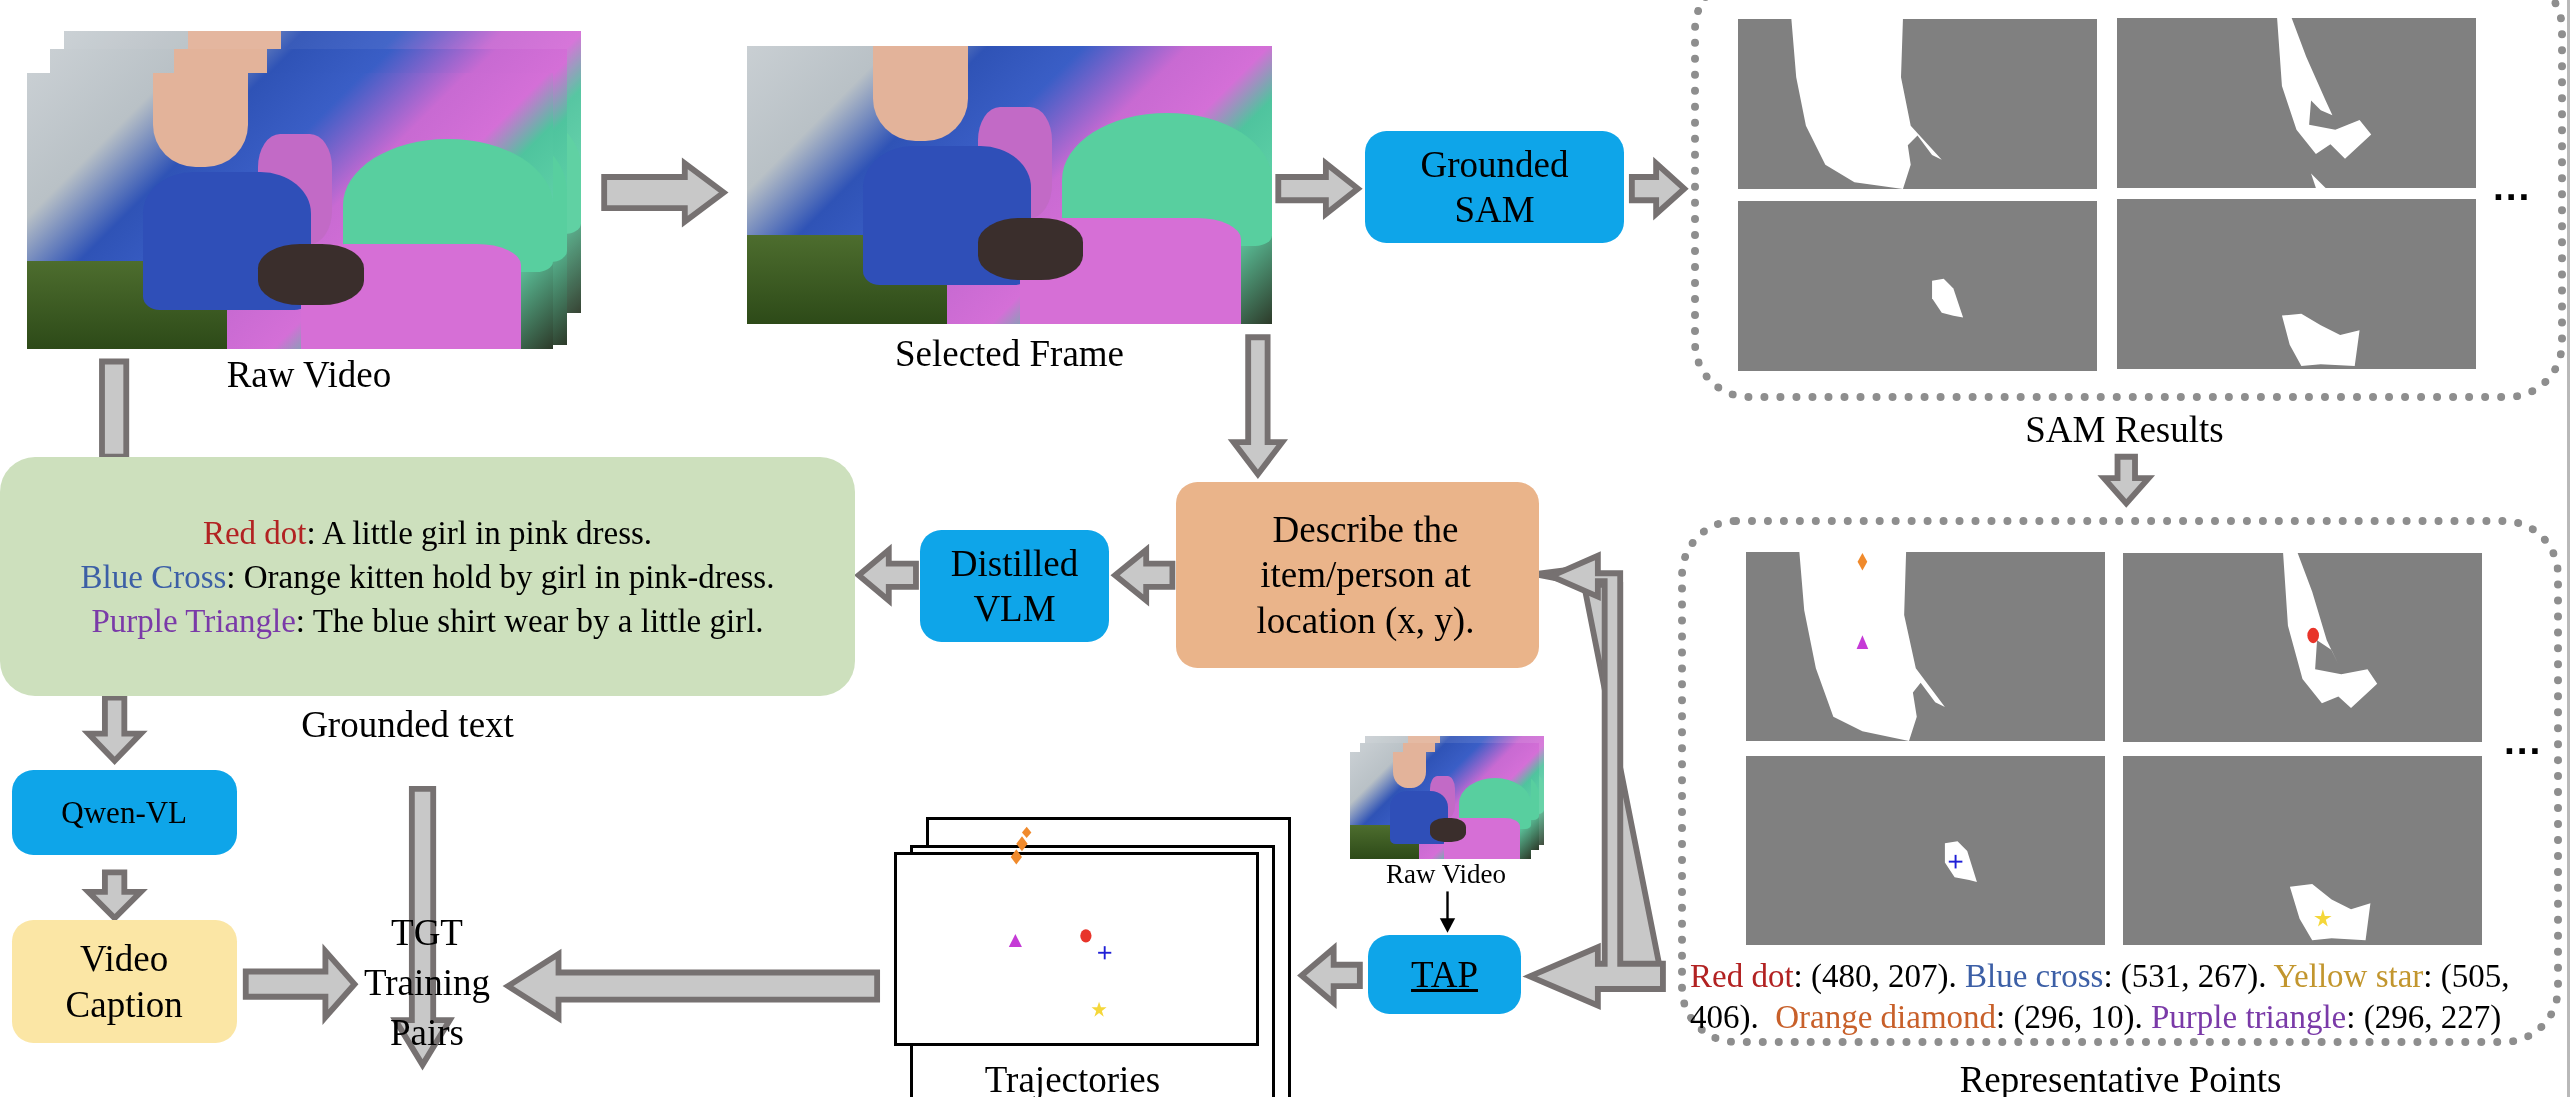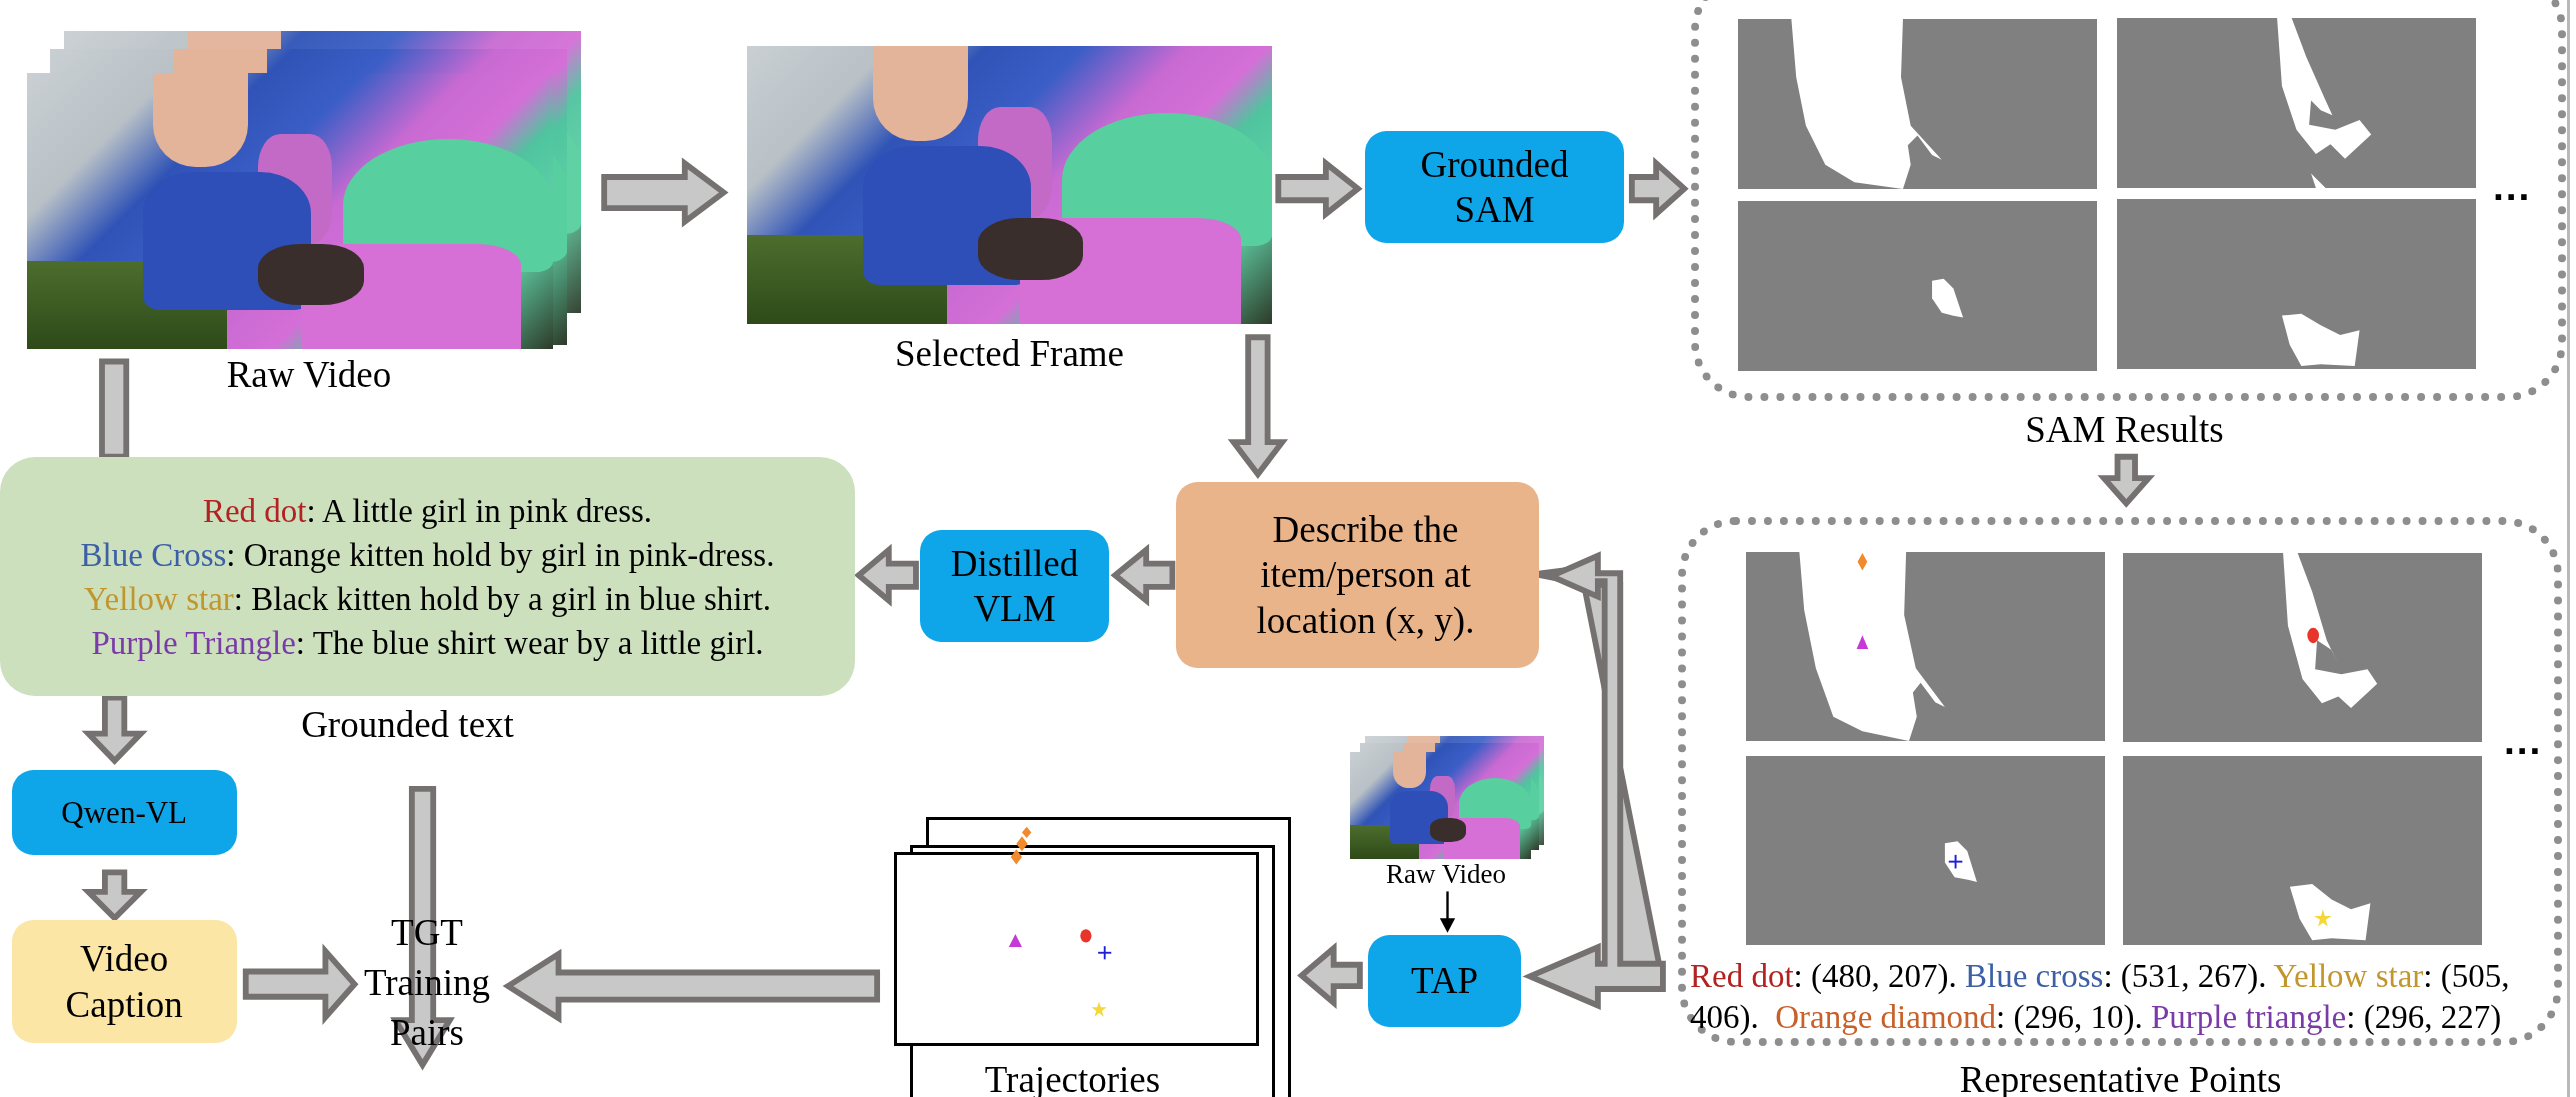--- a/index.html
+++ b/index.html
@@ -192,21 +192,20 @@
   <div>
       <div>Distilled</div>
       <div>VLM</div>
     </div>
 </div>
 
 <div class="box green" style="left:0px;top:457px;width:855px;height:239px;border-radius:35px;font-size:33px;line-height:44px;">
   <div>
     <div class="gt-line"><span style="color:#b22222">Red dot</span><span>: A little girl in pink dress.</span></div>
     <div class="gt-line"><span style="color:#3c5fa6">Blue Cross</span><span>: Orange kitten hold by girl in pink-dress.</span></div>
-    <div class="gt-line"><span style="color:#c2962e">Yellow star</span><span>: Black kitten hold by a girl in blue shirt.</span></div>
     <div class="gt-line"><span style="color:#7a3aa8">Purple Triangle</span><span>: The blue shirt wear by a little girl.</span></div>
   </div>
 </div>
 <div class="label" style="left:262px;top:706px;width:291px;">Grounded text</div>
 
 <div class="box blue" style="left:11.7px;top:770px;width:225px;height:85px;font-size:31px;">
   <div>Qwen-VL</div>
 </div>
 
 <div class="box yellow" style="left:11.7px;top:920px;width:225px;height:123px;">
@@ -257,16 +256,16 @@
     <div class="dome"></div>
     <div class="pink"></div>
     <div class="kitten"></div>
   </div>
 <div class="label" style="left:1349px;top:861px;width:194px;font-size:27px;">Raw Video</div>
 <svg class="abs" style="left:1436px;top:891px;width:23px;height:43px;" viewBox="0 0 24 44">
   <line x1="12" y1="0" x2="12" y2="30" stroke="#000" stroke-width="2.5"></line>
   <polygon points="4,28 20,28 12,43" fill="#000"></polygon>
 </svg>
 
-<div class="box blue" style="left:1368px;top:935px;width:153px;height:92px;">
+<div class="box blue" style="left:1368px;top:935px;width:153px;height:79px;text-decoration:underline;">
   <div>TAP</div>
 </div>
 
 
 </body></html>

